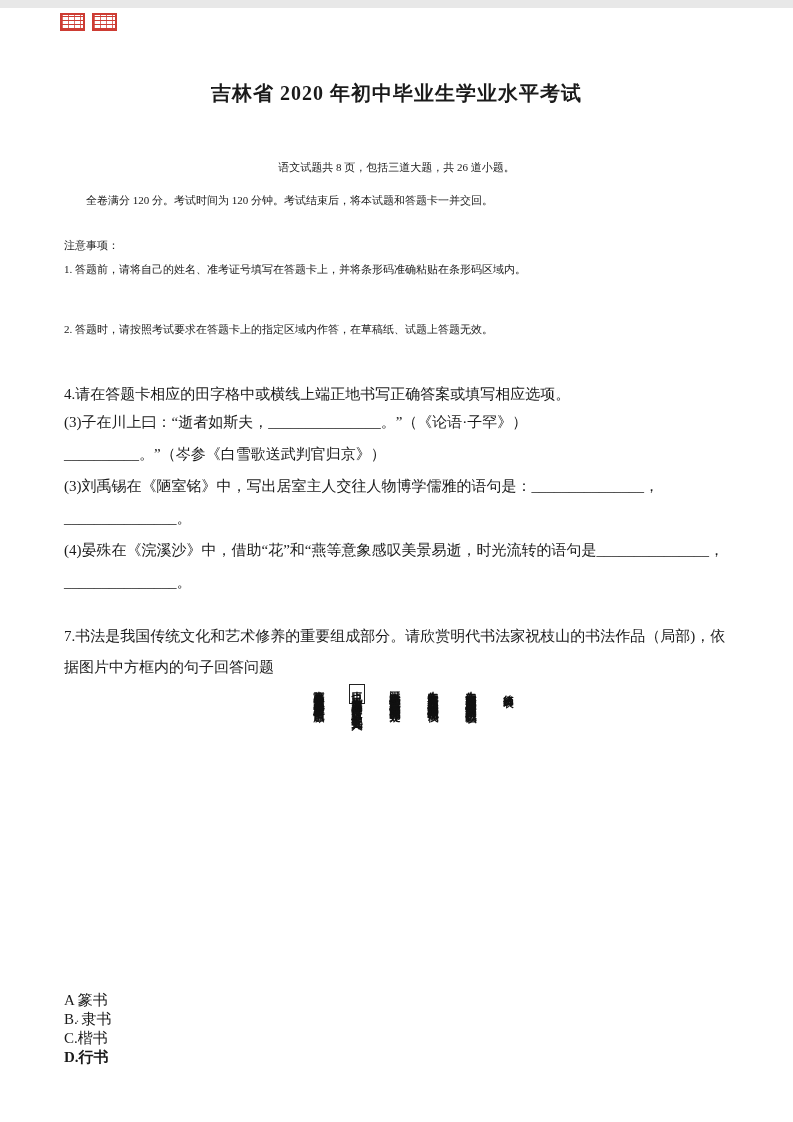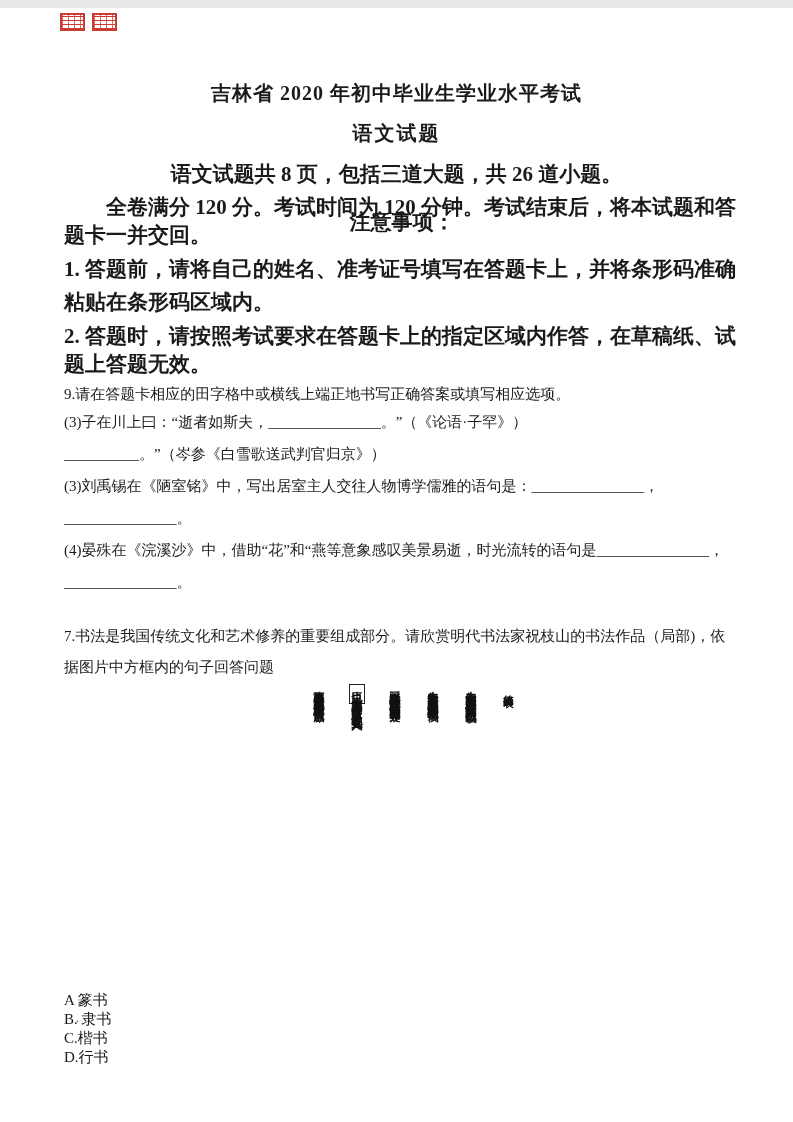--- a/index.html
+++ b/index.html
@@ -9,21 +9,21 @@
     margin:8px auto;
     background:#ffffff;
     font-family:"Liberation Serif","DejaVu Serif",serif;
     color:#1a1a1a;
     overflow:hidden;
   }
   .abs{position:absolute;}
   .center{left:0;width:793px;text-align:center;}
   .doc-title{font-size:20px;letter-spacing:1px;font-weight:bold;}
   .doc-subtitle{font-size:20px;letter-spacing:2px;font-weight:bold;}
-  .intro-line{font-size:21px;font-weight:bold;}
+  .intro-line{font-size:11px;font-weight:normal;}
   .body-line{font-size:15px;}
   .left-col{left:64px;width:676px;}
   .para{line-height:32px;white-space:normal;}
   .qline{line-height:32px;white-space:nowrap;font-size:15px;}
   
   .stamp{top:5px;left:60px;display:flex;gap:7px;}
   .stamp-glyph{
     width:25px;height:18px;
     border:2px solid #c8281e;
     box-sizing:border-box;
@@ -47,45 +47,44 @@
   .boxed{
     border:1.5px solid #222;
     padding:3px 1px;
   }
   
   .options{top:983px;left:64px;width:690px;display:flex;font-size:15px;flex-direction:column;}
   .opt{display:inline-block;}
   .opt-a{width:191px;}
   .opt-b{width:180px;}
   .opt-c{width:180px;}
-  .opt-d{width:auto;}
+  .opt-d{width:auto;font-weight:bold;}
   .stray{top:1003px;left:76px;font-size:12px;color:#555;}
 </style>
 </head>
 <body>
 
 <div class="page">
 
   <div class="abs stamp">
     <span class="stamp-glyph"></span>
     <span class="stamp-glyph"></span>
   </div>
 
   <div class="abs center doc-title" style="top:72px;">吉林省 2020 年初中毕业生学业水平考试</div>
-  <div class="abs center doc-subtitle" style="top:112px;">语文试题</div>
 
   <div class="abs center intro-line" style="top:152px;">语文试题共 8 页，包括三道大题，共 26 道小题。</div>
   <div class="abs left-col intro-line" style="top:185px;text-indent:2em;">全卷满分 120 分。考试时间为 120 分钟。考试结束后，将本试题和答题卡一并交回。</div>
 
-  <div class="abs left-col intro-line" style="top:200px;text-align:center;">注意事项：</div>
+  <div class="abs left-col intro-line" style="top:230px;">注意事项：</div>
   <div class="abs left-col intro-line para" style="top:245px;line-height:33px;">1. 答题前，请将自己的姓名、准考证号填写在答题卡上，并将条形码准确粘贴在条形码区域内。</div>
   <div class="abs left-col intro-line" style="top:314px;">2. 答题时，请按照考试要求在答题卡上的指定区域内作答，在草稿纸、试题上答题无效。</div>
 
 
-  <div class="abs left-col body-line" style="top:377px;">9.请在答题卡相应的田字格中或横线上端正地书写正确答案或填写相应选项。</div>
+  <div class="abs left-col body-line" style="top:377px;">4.请在答题卡相应的田字格中或横线上端正地书写正确答案或填写相应选项。</div>
 
   <div class="abs left-col" style="top:398px;">
     <div class="qline">(3)子在川上曰：“逝者如斯夫，_______________。”（《论语·子罕》）</div>
     <div class="qline">__________。”（岑参《白雪歌送武判官归京》）</div>
     <div class="qline">(3)刘禹锡在《陋室铭》中，写出居室主人交往人物博学儒雅的语句是：_______________，</div>
     <div class="qline">_______________。</div>
     <div class="qline">(4)晏殊在《浣溪沙》中，借助“花”和“燕等意象感叹美景易逝，时光流转的语句是_______________，</div>
     <div class="qline">_______________。</div>
   </div>
 

